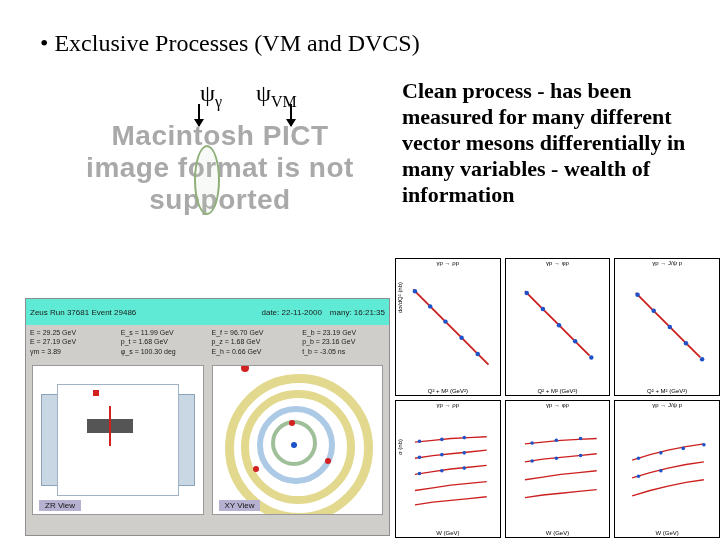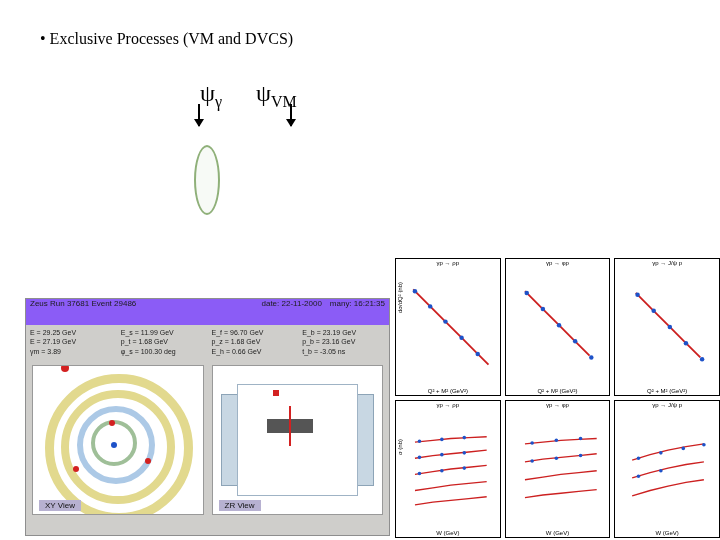--- a/index.html
+++ b/index.html
@@ -1,29 +1,29 @@
 <!DOCTYPE html>
 <html><head>
 <meta charset="utf-8">
 <style>
   html,body{margin:0;padding:0;width:720px;height:540px;background:#fff;font-family:"Times New Roman",serif;color:#000;overflow:hidden}
   .slide{position:relative;width:720px;height:540px}
-  .bullet{position:absolute;left:40px;top:30px;font-size:16px}
+  .bullet{position:absolute;left:40px;top:30px;font-size:24px}
   .psi-g{position:absolute;left:200px;top:80px;font-size:24px}
   .psi-vm{position:absolute;left:256px;top:80px;font-size:24px}
   .sub{font-size:16px;vertical-align:sub}
   .arrow{position:absolute;top:104px;width:2px;height:22px;background:#000}
   .arrow:after{content:"";position:absolute;left:-4px;bottom:-1px;border-left:5px solid transparent;border-right:5px solid transparent;border-top:8px solid #000}
   .arrow-g{left:198px}
   .arrow-vm{left:290px}
   .pict{position:absolute;left:80px;top:120px;width:280px;text-align:center;font-family:Arial,sans-serif;font-weight:700;font-size:28px;line-height:1.15;color:#a9a9a9;letter-spacing:.5px}
   .oval{position:absolute;left:194px;top:145px;width:22px;height:66px;border:2px solid #8fb079;border-radius:50%/50%;background:rgba(190,213,178,.12)}
   .desc{position:absolute;left:402px;top:78px;width:295px;font-size:22px;font-weight:700;line-height:1.18}
   .evtpanel{position:absolute;left:25px;top:298px;width:365px;height:238px;background:#cfcecb;border:1px solid #8e8e8e;box-sizing:border-box}
-  .evthdr{height:26px;background:#8b5cf6;display:flex;font-family:Arial,sans-serif;font-size:8px;color:#1c1c1c}
+  .evthdr{height:26px;background:#5eead4;display:flex;align-items:center;font-family:Arial,sans-serif;font-size:8px;color:#1c1c1c}
   .evthdr div{padding:0 4px;white-space:nowrap}
   .evtcols{position:absolute;top:26px;left:0;right:0;height:38px;display:flex;font-family:Arial,sans-serif;font-size:7px;color:#1c1c1c}
   .evtcols>div{flex:1;padding:3px 4px;line-height:1.35}
   .evtinner{position:absolute;left:6px;right:6px;top:66px;bottom:20px;display:flex;gap:8px}
   .view{flex:1;background:#fff;border:1px solid #999;position:relative;overflow:hidden}
   .xy .ring{position:absolute;border-radius:50%}
   .xy .r1{left:12px;top:8px;width:130px;height:130px;border:9px solid #e2d98e}
   .xy .r2{left:28px;top:24px;width:98px;height:98px;border:8px solid #e2d98e}
   .xy .r3{left:44px;top:40px;width:66px;height:66px;border:6px solid #acc9e6}
   .xy .r4{left:58px;top:54px;width:38px;height:38px;border:4px solid #9fbf98}
@@ -49,58 +49,60 @@
 
   <div class="psi-g">
     <span>ψ</span><span class="sub">γ</span>
   </div>
   <div class="psi-vm">
     <span>ψ</span><span class="sub">VM</span>
   </div>
   <div class="arrow arrow-g"></div>
   <div class="arrow arrow-vm"></div>
 
+  <div class="pict">Macintosh PICT image format is not supported</div>
   <div class="oval"></div>
 
+  <div class="desc">Clean process - has been measured for many different vector mesons differentially in many variables - wealth of information</div>
 
   <div class="evtpanel">
     <div class="evthdr">
       <div>Zeus Run 37681 Event 29486</div>
       <div style="flex:1"></div>
       <div>date: 22-11-2000</div>
       <div>many: 16:21:35</div>
     </div>
     <div class="evtcols">
       <div><span>E = 29.25 GeV</span><br><span>E = 27.19 GeV</span><br><span>γm = 3.89</span></div>
       <div><span>E_s = 11.99 GeV</span><br><span>p_t = 1.68 GeV</span><br><span>φ_s = 100.30 deg</span></div>
       <div><span>E_f = 96.70 GeV</span><br><span>p_z = 1.68 GeV</span><br><span>E_h = 0.66 GeV</span></div>
       <div><span>E_b = 23.19 GeV</span><br><span>p_b = 23.16 GeV</span><br><span>t_b = -3.05 ns</span></div>
     </div>
     <div class="evtinner">
+      <div class="view zr">
+        <div class="body"></div>
+          <div class="inner"></div>
+          <div class="bar"></div>
+        <div class="trk" style="left:76px;top:40px;width:2px;height:20px"></div>
+        <div class="trk" style="left:76px;top:60px;width:2px;height:20px"></div>
+        <div class="trk" style="left:60px;top:24px;width:6px;height:6px"></div>
+        <div class="vlab">ZR View</div>
+      </div>
       <div class="view xy">
         <div class="ring r1"></div>
           <div class="ring r2"></div>
           <div class="ring r3"></div>
           <div class="ring r4"></div>
         <div class="dot" style="left:76px;top:54px"></div>
         <div class="dot" style="left:40px;top:100px"></div>
         <div class="dot" style="left:112px;top:92px"></div>
         <div class="dot b" style="left:78px;top:76px"></div>
         <div class="dot" style="left:28px;top:-2px;width:8px;height:8px"></div>
         <div class="vlab">XY View</div>
       </div>
-      <div class="view zr">
-        <div class="body"></div>
-          <div class="inner"></div>
-          <div class="bar"></div>
-        <div class="trk" style="left:76px;top:40px;width:2px;height:20px"></div>
-        <div class="trk" style="left:76px;top:60px;width:2px;height:20px"></div>
-        <div class="trk" style="left:60px;top:24px;width:6px;height:6px"></div>
-        <div class="vlab">ZR View</div>
-      </div>
     </div>
   </div>
 
   <div class="plots">
     <div class="pl">
       <div class="tt">γp → ρp</div>
       <div class="yl">dσ/dQ² (nb)</div>
       <div class="xl">Q² + M² (GeV²)</div>
       <svg viewBox="0 0 100 100">
           <polyline points="8,8 25,25 42,42 60,60 78,78 92,92" fill="none" stroke="#cc2020" stroke-width="2"></polyline>

